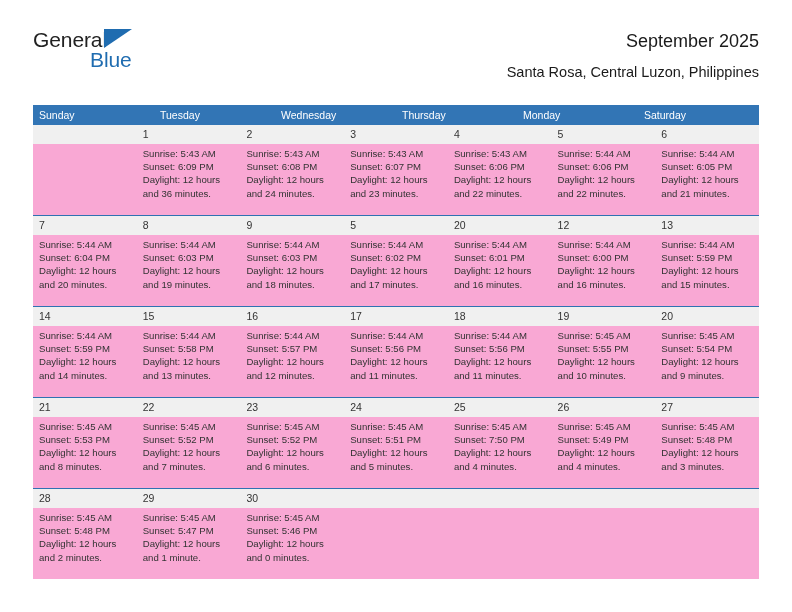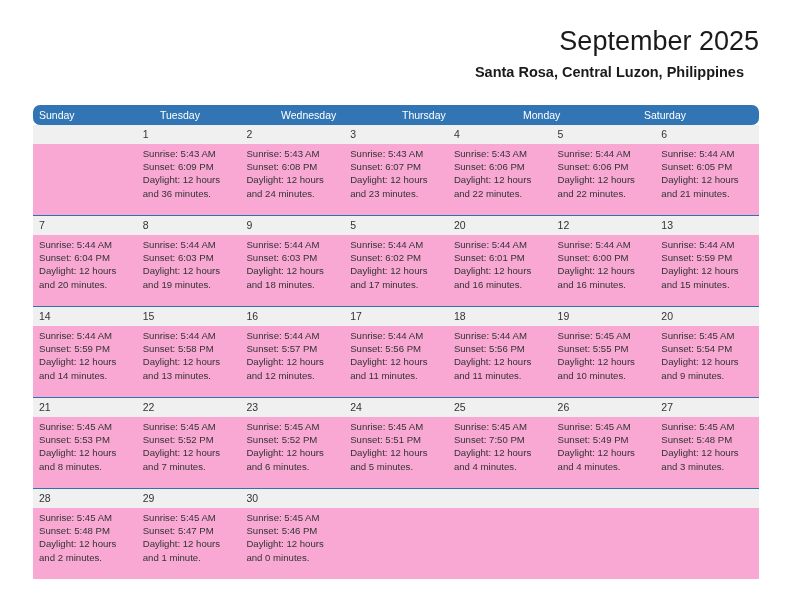--- a/index.html
+++ b/index.html
@@ -67,50 +67,48 @@
     font-family: "Liberation Sans", sans-serif;
   }
 
   .title-block {
     position: absolute;
     right: 0px;
     top: 0px;
     text-align: right;
   }
   .cal-title {
-    font-size: 27px;
+    font-size: 18px;
     line-height: 34px;
     color: #1a1a1a;
     font-weight: normal;
     margin: 0;
     white-space: nowrap;
   }
   .cal-subtitle {
     font-size: 14.5px;
     line-height: 20px;
     color: #1a1a1a;
-    margin: 4px 15px 0 0;
+    margin: 4px 0 0 0;
     white-space: nowrap;
-    font-weight: bold;
   }
 
   
   .calendar {
     position: absolute;
     left: 33px;
     top: 105px;
     width: 726px;
   }
 
   .dow-row {
     display: flex;
     width: 726px;
     height: 20px;
     background: #3275b5;
-    border-radius: 7px;
   }
   .dow-cell {
     flex: 1 1 0;
     color: #ffffff;
     font-size: 10.5px;
     line-height: 20px;
     padding-left: 6px;
     white-space: nowrap;
     overflow: hidden;
   }
@@ -156,20 +154,25 @@
     white-space: nowrap;
   }
 </style>
 </head>
 <body>
 
 <div class="page">
 
   <div class="header">
 
+    <div class="logo">
+      <span class="logo-general">General</span>
+      <span class="logo-triangle"></span>
+      <span class="logo-blue">Blue</span>
+    </div>
 
     <div class="title-block">
       <h1 class="cal-title">September 2025</h1>
       <p class="cal-subtitle">Santa Rosa, Central Luzon, Philippines</p>
     </div>
 
   </div>
 
   <div class="calendar">
     <div class="dow-row" id="dow-row">

